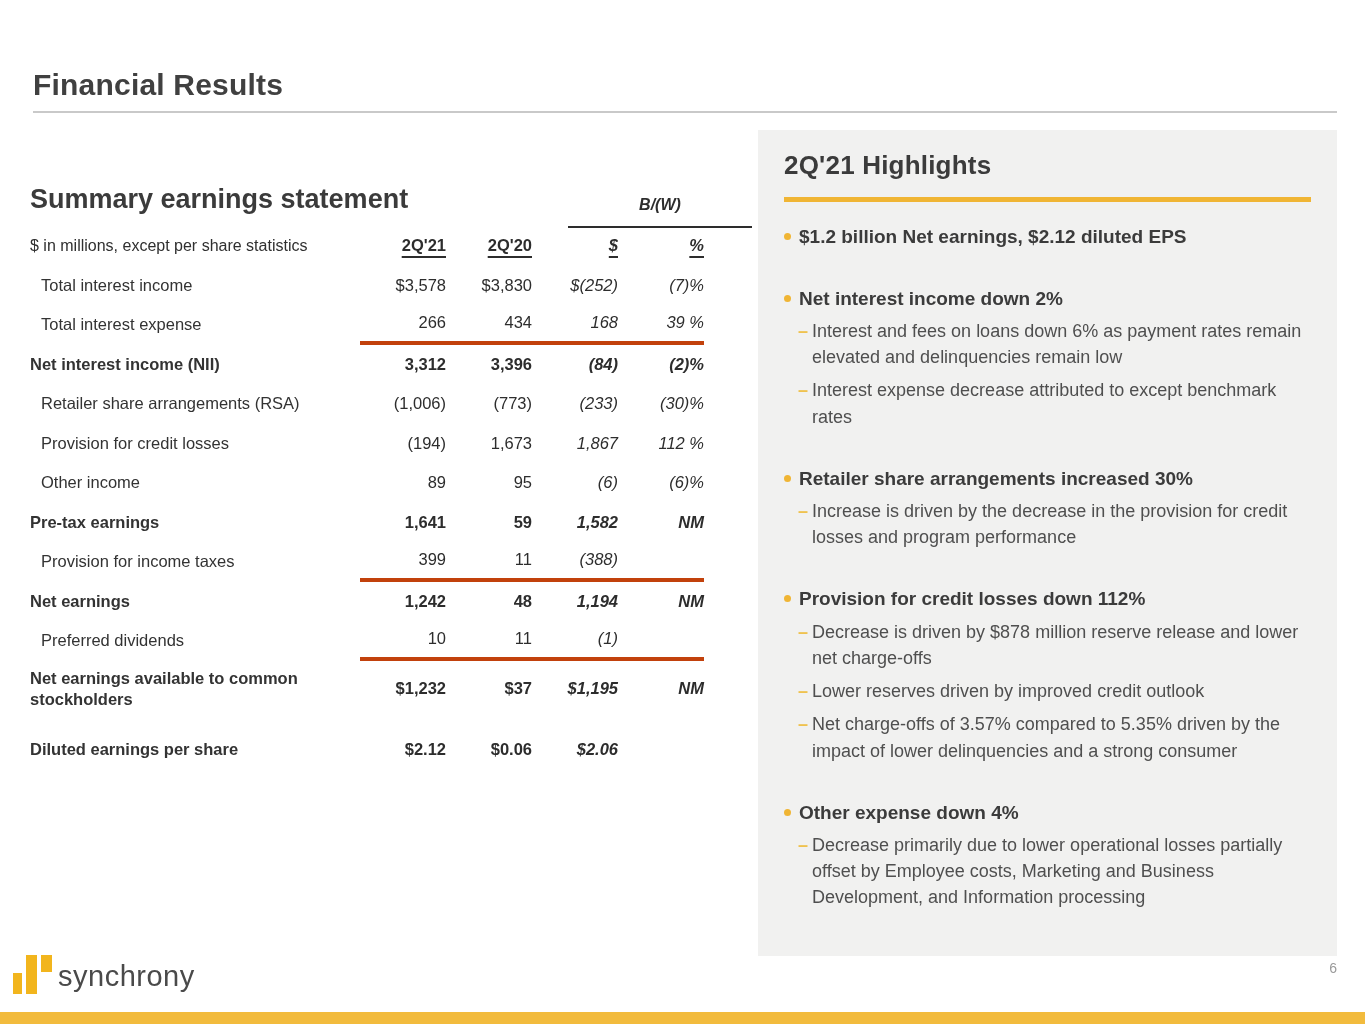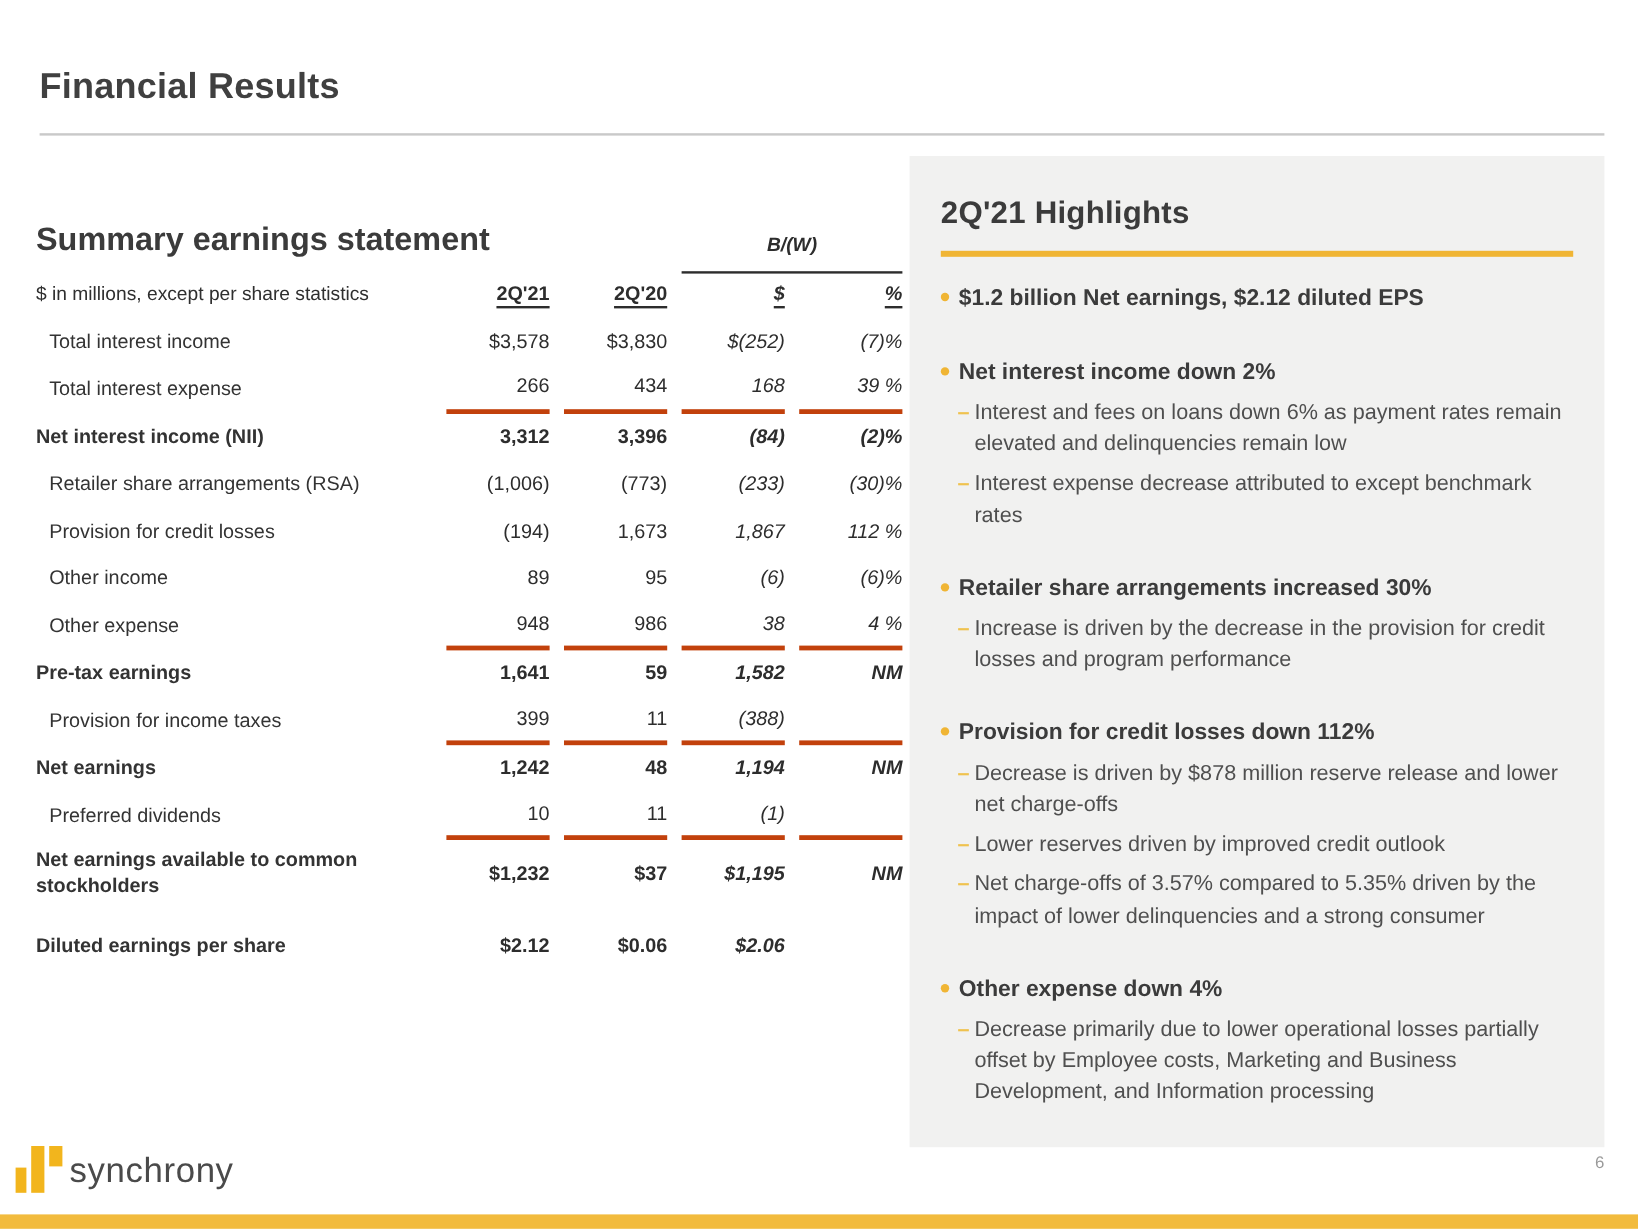--- a/index.html
+++ b/index.html
@@ -8,21 +8,21 @@
     position: relative;
     width: 1365px; height: 1024px;
     background: #ffffff;
     font-family: "Liberation Sans", sans-serif;
     color: #3a3a3a;
     overflow: hidden;
   }
 
   
   .slide-title {
-    position: absolute; left: 33px; top: 56px;
+    position: absolute; left: 33px; top: 68px;
     font-size: 30px; font-weight: bold; color: #404040;
     letter-spacing: 0.2px;
   }
   .title-rule {
     position: absolute; left: 33px; top: 111px;
     width: 1304px; height: 2px; background: #c9c9c9;
   }
 
   
   .section-heading {
@@ -37,21 +37,20 @@
   }
   .bw-label {
     position: absolute; left: 538px; width: 184px; top: 0;
     text-align: center; font-size: 16px; font-weight: bold; font-style: italic;
     color: #2d2d2d; border-bottom: 2px solid #2d2d2d; padding-bottom: 12px;
   }
 
   .trow {
     display: grid;
     grid-template-columns: 330px 86px 86px 86px 86px;
-    column-gap: 12px;
     min-height: 39.5px;
     align-items: center;
   }
   .trow.tall { min-height: 56px; }
   .trow.gap { margin-top: 13px; }
   .trow .cell { font-size: 16.5px; color: #2d2d2d; height: 100%;
     display: flex; align-items: center; }
   .trow .cell.label { color: #333333; line-height: 1.25; }
   .trow.indent .cell.label { padding-left: 11px; }
   .trow .cell.num { justify-content: flex-end; text-align: right; }
@@ -69,21 +68,21 @@
   
   .panel {
     position: absolute; left: 758px; top: 130px;
     width: 579px; height: 826px;
     background: #F1F1F0;
     padding: 16px 26px 0 26px;
     overflow: hidden;
   }
   .panel-title {
     font-size: 26px; font-weight: bold; color: #3b3b3b;
-    margin-top: 16px; letter-spacing: 0.2px;
+    margin-top: 4px; letter-spacing: 0.2px;
   }
   .panel-rule {
     height: 5px; background: #F0B534; margin: 16px 0 22px 0;
   }
   .hl-section { margin-bottom: 36px; }
   .hl-head {
     display: flex; align-items: baseline;
     font-size: 19px; font-weight: bold; color: #3b3b3b;
     line-height: 1.35;
   }
@@ -176,27 +175,20 @@
         <div class="cell num ital">1,867</div>
         <div class="cell num ital">112 %</div>
       </div>
       <div class="trow indent">
         <div class="cell label">Other income</div>
         <div class="cell num">89</div>
         <div class="cell num">95</div>
         <div class="cell num ital">(6)</div>
         <div class="cell num ital">(6)%</div>
       </div>
-      <div class="trow rule indent">
-        <div class="cell label">Other expense</div>
-        <div class="cell num">948</div>
-        <div class="cell num">986</div>
-        <div class="cell num ital">38</div>
-        <div class="cell num ital">4 %</div>
-      </div>
       <div class="trow bold">
         <div class="cell label">Pre-tax earnings</div>
         <div class="cell num">1,641</div>
         <div class="cell num">59</div>
         <div class="cell num ital">1,582</div>
         <div class="cell num ital">NM</div>
       </div>
       <div class="trow rule indent">
         <div class="cell label">Provision for income taxes</div>
         <div class="cell num">399</div>

